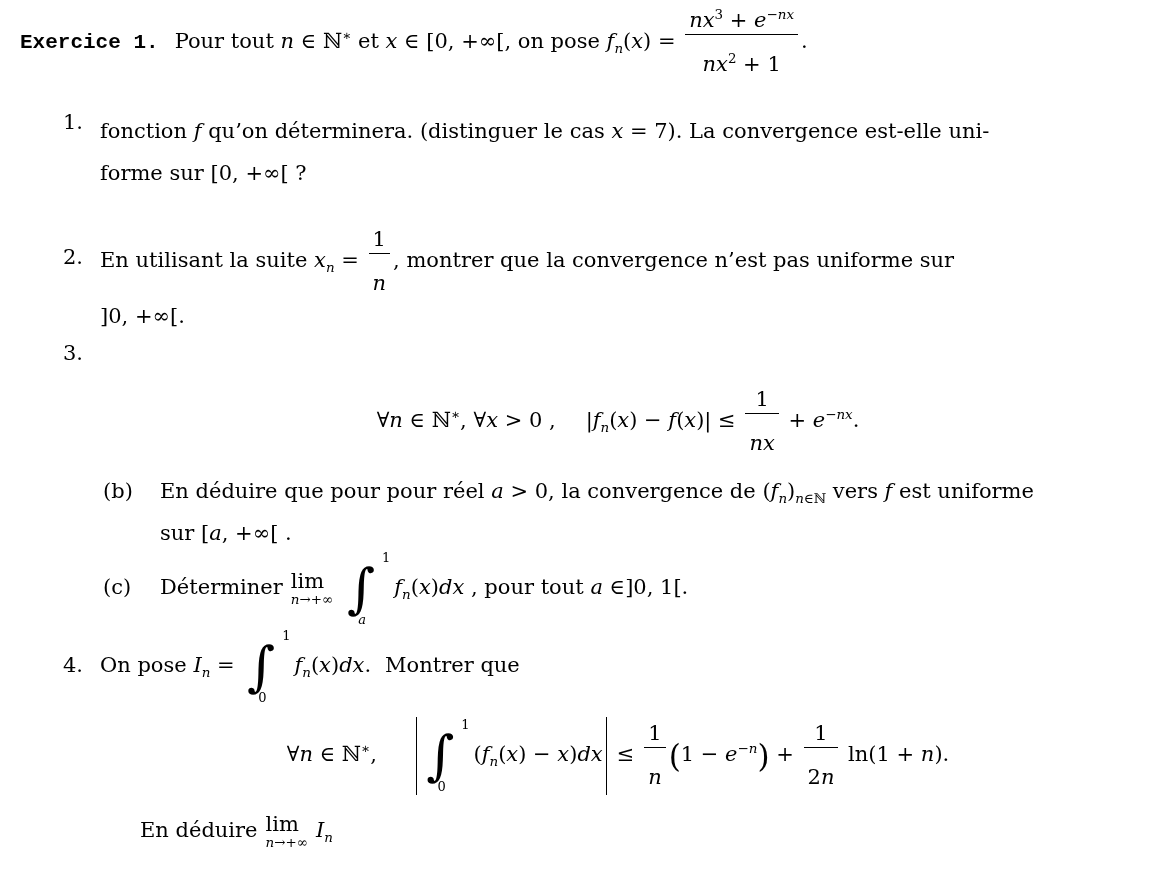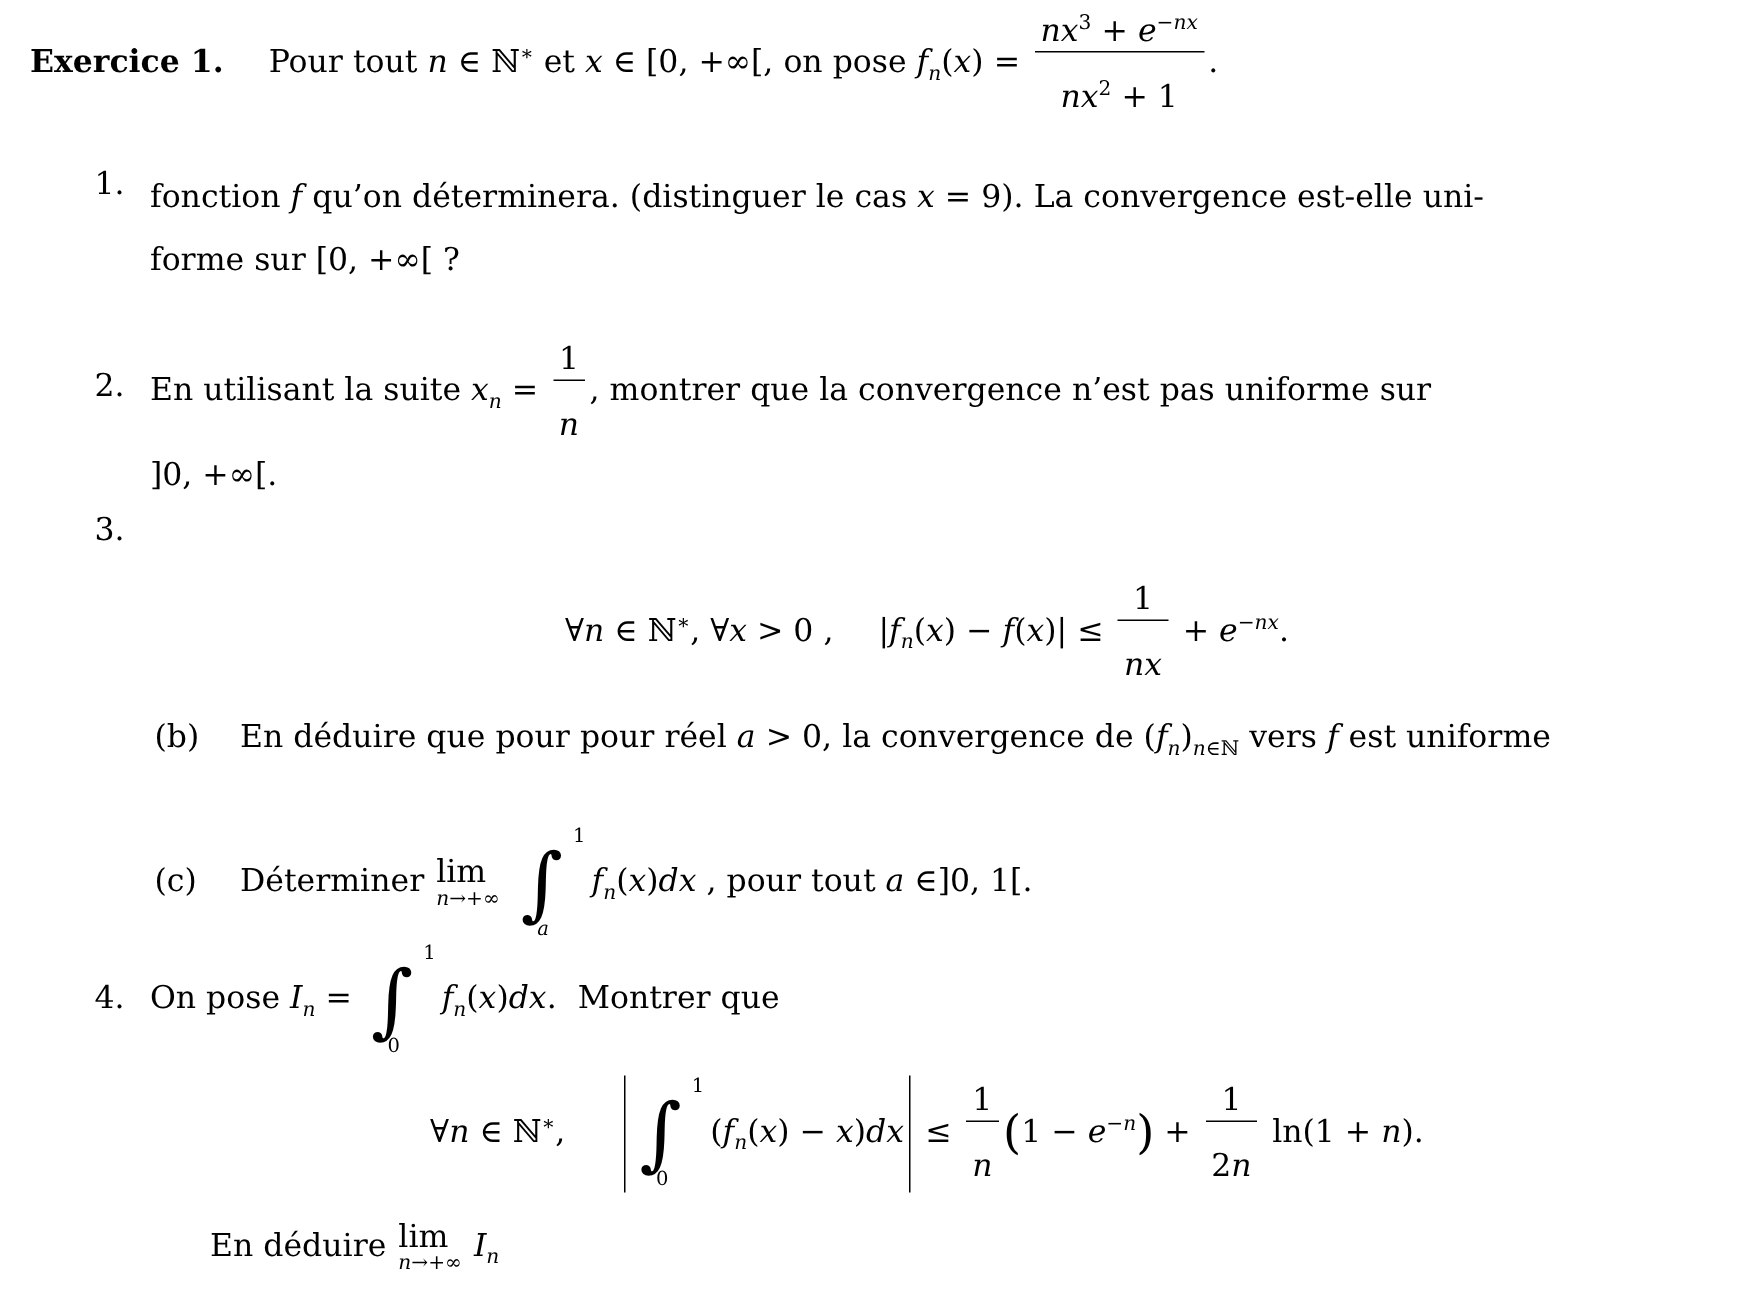--- a/index.html
+++ b/index.html
@@ -2,21 +2,21 @@
 <html><head>
 <meta charset="utf-8">
 <style>
   html,body{margin:0;padding:0;background:#ffffff;}
   .page{position:relative;width:1173px;height:877px;background:#ffffff;color:#000000;
         font-family:"DejaVu Serif","DejaVu Sans",serif;font-size:21px;overflow:hidden;}
   .abs{position:absolute;}
   .line{white-space:nowrap;}
   .lh30{line-height:30px}.lh40{line-height:40px}.lh42{line-height:42px}.lh58{line-height:58px}
   .lh70{line-height:70px}.lh72{line-height:72px}.lh78{line-height:78px}.lh84{line-height:84px}
-  .exlabel{font-weight:bold;margin-right:30px;}
+  .exlabel{font-weight:bold;margin-right:16px;font-family:Liberation Mono, monospace;}
   .num{position:absolute;left:0;top:0;}
   .body{margin-left:37px;}
   .sublabel{display:inline-block;width:57px;}
   i{font-style:italic;}
   sup,sub{font-size:0.64em;line-height:0;}
   .ctr{text-align:center;}
   .frac{display:inline-block;vertical-align:middle;text-align:center;margin:0 3px;line-height:1.12;}
   .fnum{display:block;padding:0 4px 1px;}
   .fden{display:block;border-top:1.5px solid #000;padding:18px 4px 0;text-align:center;}
   .lim{display:inline-block;text-align:left;vertical-align:middle;margin:0 8px;}
@@ -39,21 +39,21 @@
 <div class="page">
 
   <div class="abs line lh70" style="left:20px;top:6px;">
     <b class="exlabel">Exercice 1.</b><span>Pour tout </span><i>n</i><span> ∈ ℕ</span><sup>∗</sup><span> et </span><i>x</i><span> ∈ [0, +∞[, on pose </span><i>f</i><sub><i>n</i></sub><span>(</span><i>x</i><span>) = </span><span class="frac"><span class="fnum"><i>nx</i><sup>3</sup><span> + </span><i>e</i><sup><i>−nx</i></sup></span><span class="fden"><i>nx</i><sup>2</sup><span> + 1</span></span></span><span>.</span>
   </div>
 
   <div class="abs" style="left:63px;top:110px;">
     <span class="num">1.</span>
     <div class="body">
       <div class="line lh42">
-        <span>fonction </span><i>f</i><span> qu’on déterminera. (distinguer le cas </span><i>x</i><span> = 9). La convergence est-elle uni-</span>
+        <span>fonction </span><i>f</i><span> qu’on déterminera. (distinguer le cas </span><i>x</i><span> = 7). La convergence est-elle uni-</span>
       </div>
       <div class="line lh42">
         <span>forme sur [0, +∞[ ?</span>
       </div>
     </div>
   </div>
 
   <div class="abs" style="left:63px;top:228px;">
     <span class="num lh58">2.</span>
     <div class="body">
@@ -71,20 +71,23 @@
   </div>
 
   <div class="abs ctr line lh72" style="left:63px;right:0;top:384px;">
     <span>∀</span><i>n</i><span> ∈ ℕ</span><sup>∗</sup><span>, ∀</span><i>x</i><span> &gt; 0 ,</span><span class="qgap"></span><span>|</span><i>f</i><sub><i>n</i></sub><span>(</span><i>x</i><span>) − </span><i>f</i><span>(</span><i>x</i><span>)| ≤ </span><span class="frac"><span class="fnum">1</span><span class="fden"><i>nx</i></span></span><span> + </span><i>e</i><sup><i>−nx</i></sup><span>.</span>
   </div>
 
   <div class="abs" style="left:103px;top:470px;">
     <div class="line lh42">
       <span class="sublabel">(b)</span><span>En déduire que pour pour réel </span><i>a</i><span> &gt; 0, la convergence de (</span><i>f</i><sub><i>n</i></sub><span>)</span><sub><i>n</i><span>∈ℕ</span></sub><span> vers </span><i>f</i><span> est uniforme</span>
     </div>
+    <div class="line lh42" style="margin-left:57px;">
+      <span>sur [</span><i>a</i><span>, +∞[ .</span>
+    </div>
   </div>
 
   <div class="abs line lh78" style="left:103px;top:548px;">
     <span class="sublabel">(c)</span><span>Déterminer</span><span class="lim"><span class="limtop">lim</span><span class="limbot"><i>n</i><span>→+∞</span></span></span><span class="intgrl"><span class="intsign">∫</span><span class="intup">1</span><span class="intlo"><i>a</i></span></span><i>f</i><sub><i>n</i></sub><span>(</span><i>x</i><span>)</span><i>dx</i><span> , pour tout </span><i>a</i><span> ∈]0, 1[.</span>
   </div>
 
   <div class="abs" style="left:63px;top:626px;">
     <span class="num lh78">4.</span>
     <div class="body line lh78">
       <span>On pose </span><i>I</i><sub><i>n</i></sub><span> = </span><span class="intgrl"><span class="intsign">∫</span><span class="intup">1</span><span class="intlo">0</span></span><i>f</i><sub><i>n</i></sub><span>(</span><i>x</i><span>)</span><i>dx</i><span>.</span><span class="gap14"></span><span>Montrer que</span>

